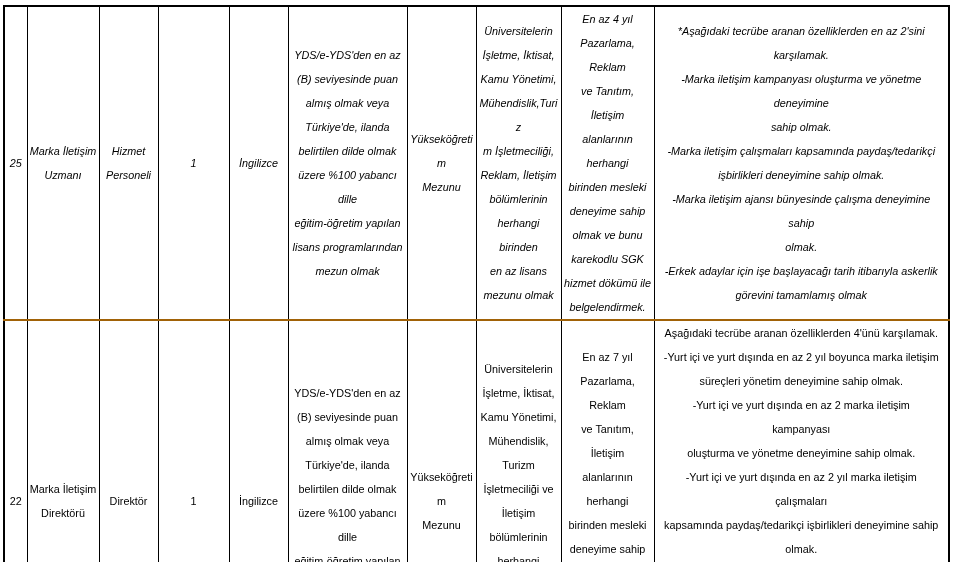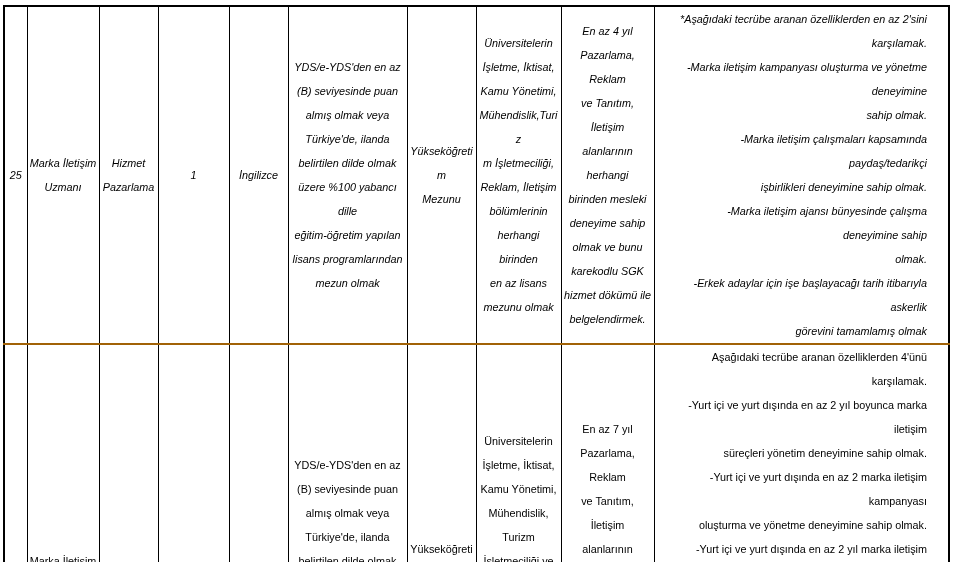--- a/index.html
+++ b/index.html
@@ -37,22 +37,22 @@
     line-height: 24px;
     white-space: pre-line;
     padding: 0 2px;
     overflow: hidden;
     word-wrap: break-word;
   }
   table.jobs tr.row-21 { height: 250px; }
   table.jobs tr.row-22 { height: 301px; }
   table.jobs tr.row-21 td { border-bottom: 2px solid #a16207; font-style: italic; }
   table.jobs td.left {
-    text-align: right;
-    padding: 0 21px;
+    text-align: center;
+    padding: 0 9px;
   }
 </style>
 </head>
 <body>
 
 <div class="page">
   <table class="jobs">
     <colgroup>
       <col style="width:23px">
       <col style="width:72px">
@@ -64,21 +64,21 @@
       <col style="width:85px">
       <col style="width:93px">
       <col style="width:295px">
     </colgroup>
     <tbody>
       <tr class="row-21">
         <td>25</td>
         <td>Marka İletişim
 Uzmanı</td>
         <td>Hizmet
-Pazarlama</td>
+Personeli</td>
         <td>1</td>
         <td>İngilizce</td>
         <td>YDS/e-YDS'den en az
 (B) seviyesinde puan
 almış olmak veya
 Türkiye'de, ilanda
 belirtilen dilde olmak
 üzere %100 yabancı dille
 eğitim-öğretim yapılan
 lisans programlarından

